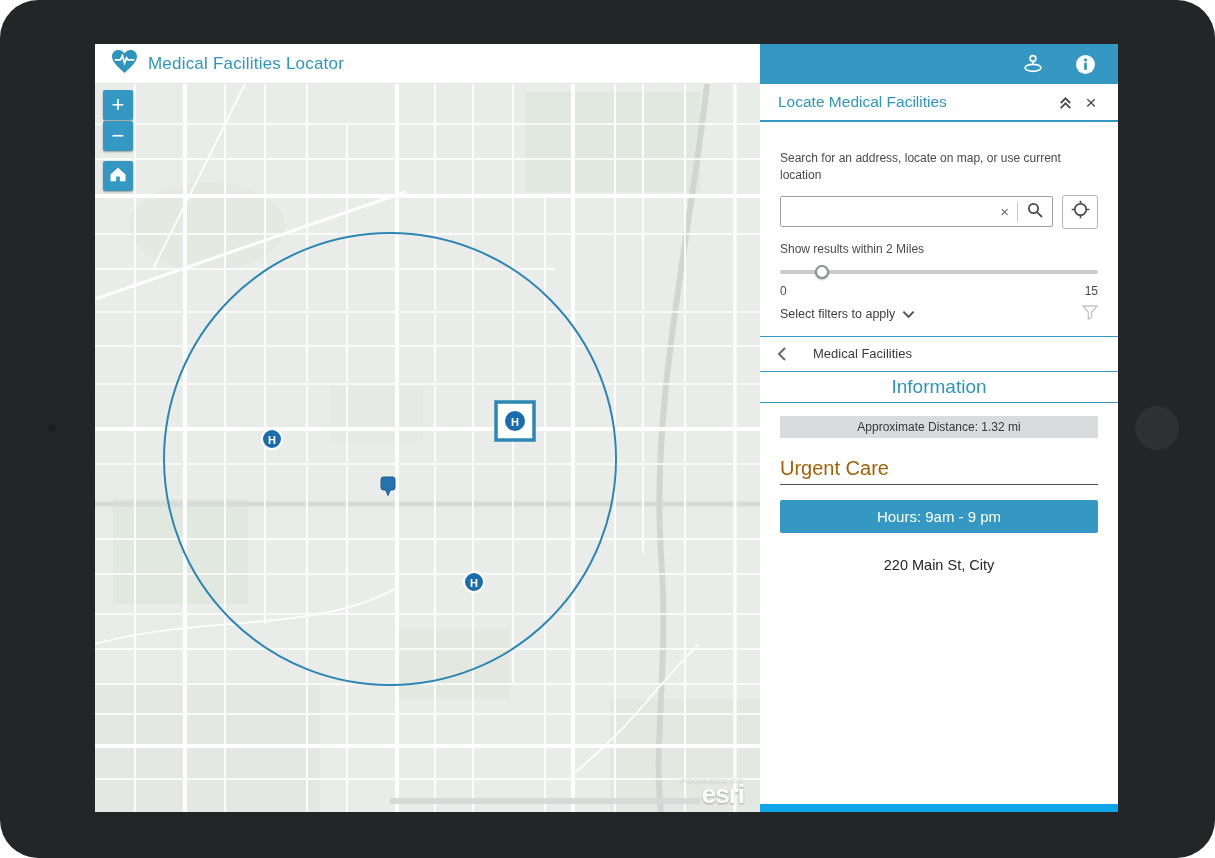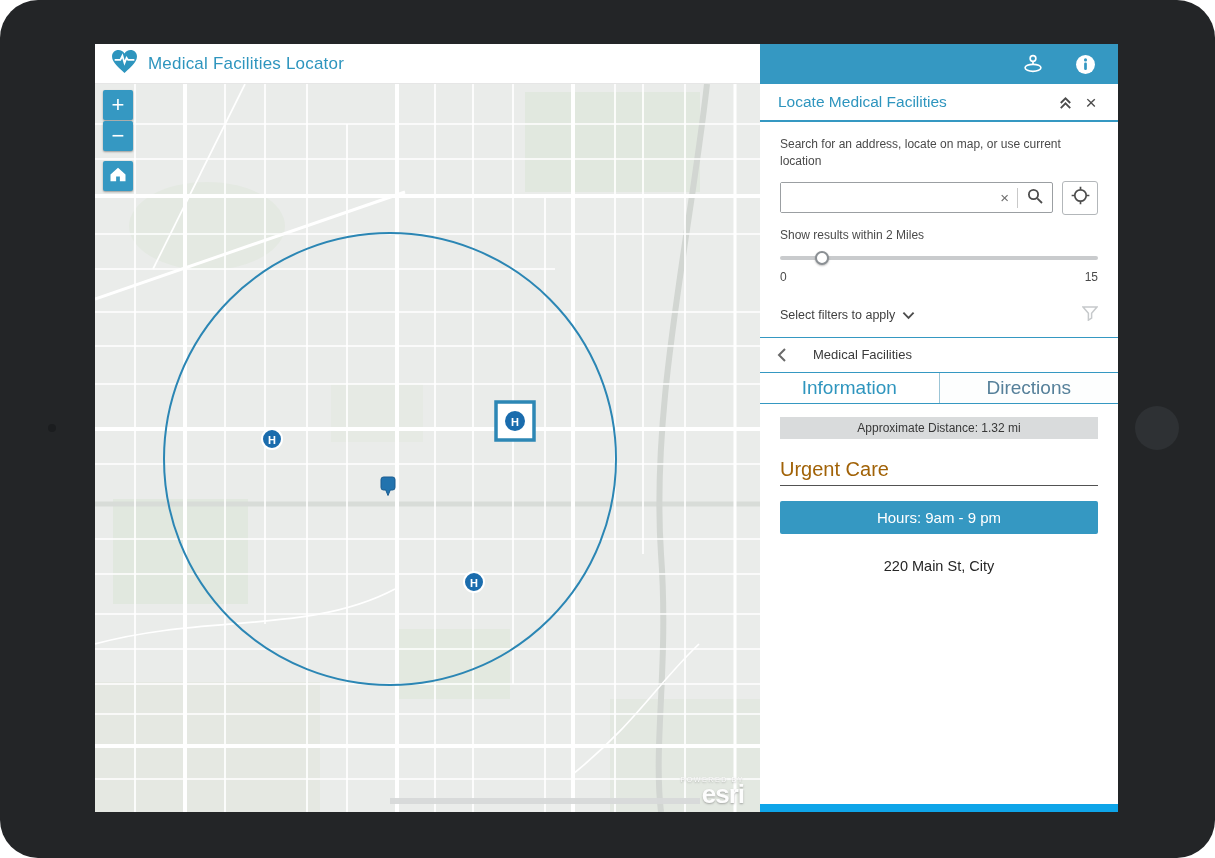--- a/index.html
+++ b/index.html
@@ -30,37 +30,37 @@
   .esri-brand { font-size:26px; font-weight:bold; letter-spacing:-1px; line-height:.9; }
 
   
   .panel { position:absolute; left:665px; top:40px; width:358px; height:728px; background:#fff;
            border-bottom:8px solid #0ea5e9; display:flex; flex-direction:column; }
   .panel-header { height:38px; display:flex; align-items:center; padding:0 14px 0 18px; border-bottom:2px solid #3598c2; }
   .panel-title { flex:1; color:#2e95be; font-size:15.5px; }
   .panel-hdr-btn { width:26px; height:24px; display:flex; align-items:center; justify-content:center; cursor:pointer; color:#4c4c4c; }
   .close-x { font-size:19px; color:#4c4c4c; line-height:1; }
 
-  .search-section { padding:14px 20px 12px 20px; border-bottom:1px solid #3598c2; }
+  .search-section { padding:28px 20px 12px 20px; border-bottom:1px solid #3598c2; }
   .search-hint { font-size:12px; color:#4a4a4a; line-height:1.4; margin-bottom:11px; max-width:300px; }
   .search-row { display:flex; align-items:center; gap:9px; }
   .search-box { flex:1; height:31px; border:1px solid #9b9fa2; border-radius:2px; display:flex; align-items:center; background:#fff; }
   .search-box input { flex:1; border:none; outline:none; height:100%; padding:0 8px; font-size:13px; font-family:"Liberation Sans", sans-serif; }
   .clear-btn { padding:0 8px; color:#6e6e6e; font-size:15px; cursor:pointer; }
   .box-divider { width:1px; height:20px; background:#c9c9c9; }
   .search-btn { padding:0 9px; height:100%; display:flex; align-items:center; cursor:pointer; }
   .gps-btn { width:36px; height:34px; border:1px solid #b3b7ba; border-radius:3px; display:flex; align-items:center; justify-content:center; background:#fff; cursor:pointer; }
 
   .radius-label { font-size:12px; color:#4a4a4a; margin-top:13px; }
   .slider { position:relative; height:14px; margin-top:9px; cursor:pointer; }
   .slider-track { position:absolute; left:0; right:0; top:5px; height:4px; background:#c9cbcd; border-radius:2px; }
   .slider-handle { position:absolute; left:13.3%; top:0; width:14px; height:14px; border-radius:50%; background:#fff;
                    border:2px solid #8b9094; transform:translateX(-50%); box-shadow:0 1px 2px rgba(0,0,0,.25); cursor:grab; }
   .slider-minmax { display:flex; justify-content:space-between; font-size:12px; color:#4a4a4a; margin-top:5px; }
-  .filters-row { display:flex; align-items:center; margin-top:22px; }
+  .filters-row { display:flex; align-items:center; margin-top:7px; }
   .filters-toggle { display:flex; align-items:center; gap:7px; cursor:pointer; }
   .filters-label { font-size:12.5px; color:#3f3f3f; }
   .filters-spacer { flex:1; }
 
   .breadcrumb-row { height:35px; display:flex; align-items:center; gap:26px; padding:0 16px; border-bottom:1px solid #3598c2; }
   .breadcrumb-label { font-size:13px; color:#3a3a3a; }
   .back-btn { display:flex; align-items:center; cursor:pointer; }
 
   .tabs { display:flex; height:31px; border-bottom:1px solid #3598c2; }
   .tab { flex:1; display:flex; align-items:center; justify-content:center; font-size:19px; cursor:pointer; background:#fff; }
@@ -287,21 +287,20 @@
         <span class="back-btn">
           <svg width="11" height="16" viewBox="0 0 11 16" fill="none" stroke="#6a6a6a" stroke-width="2">
             <path d="M9,2 L3,8 L9,14"></path>
           </svg>
         </span>
         <span class="breadcrumb-label">Medical Facilities</span>
       </div>
 
       <div class="tabs">
         <div class="tab tab-active">Information</div>
-        <div class="tab tab-inactive">Directions</div>
       </div>
 
       <div class="panel-content">
         <div class="distance-bar">Approximate Distance: 1.32 mi</div>
         <div class="facility-name">Urgent Care</div>
         <button class="hours-btn">Hours: 9am - 9 pm</button>
         <div class="facility-lines">
           <div>220 Main St, City</div>
         </div>
       </div>

